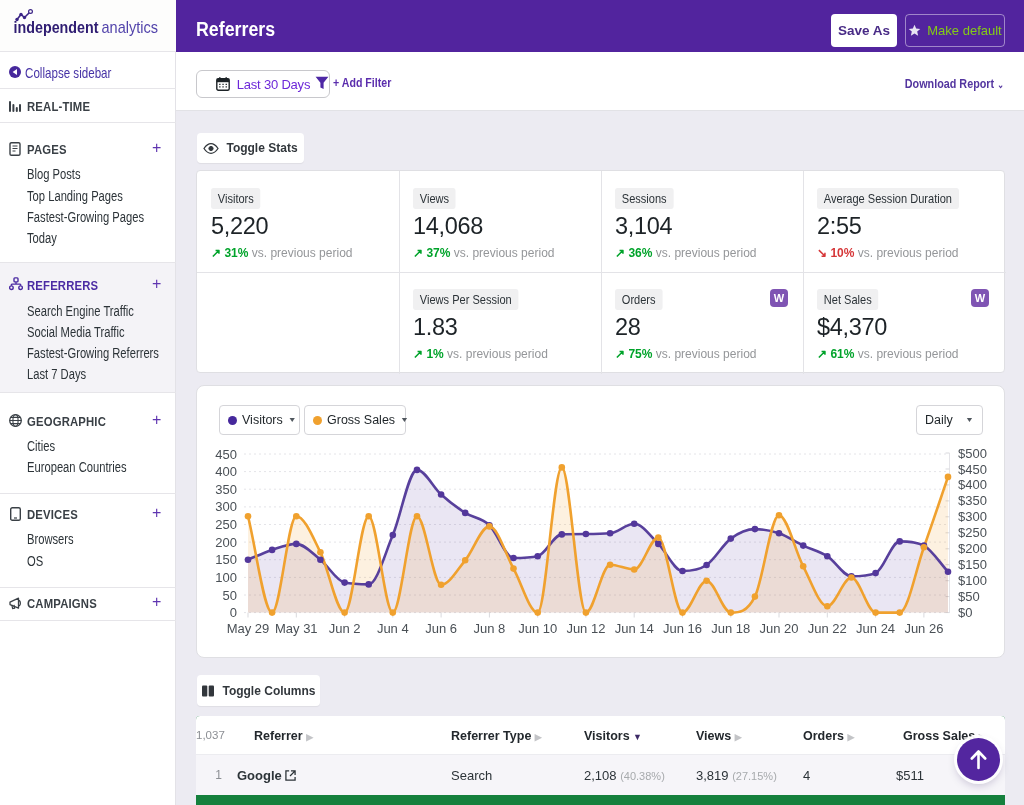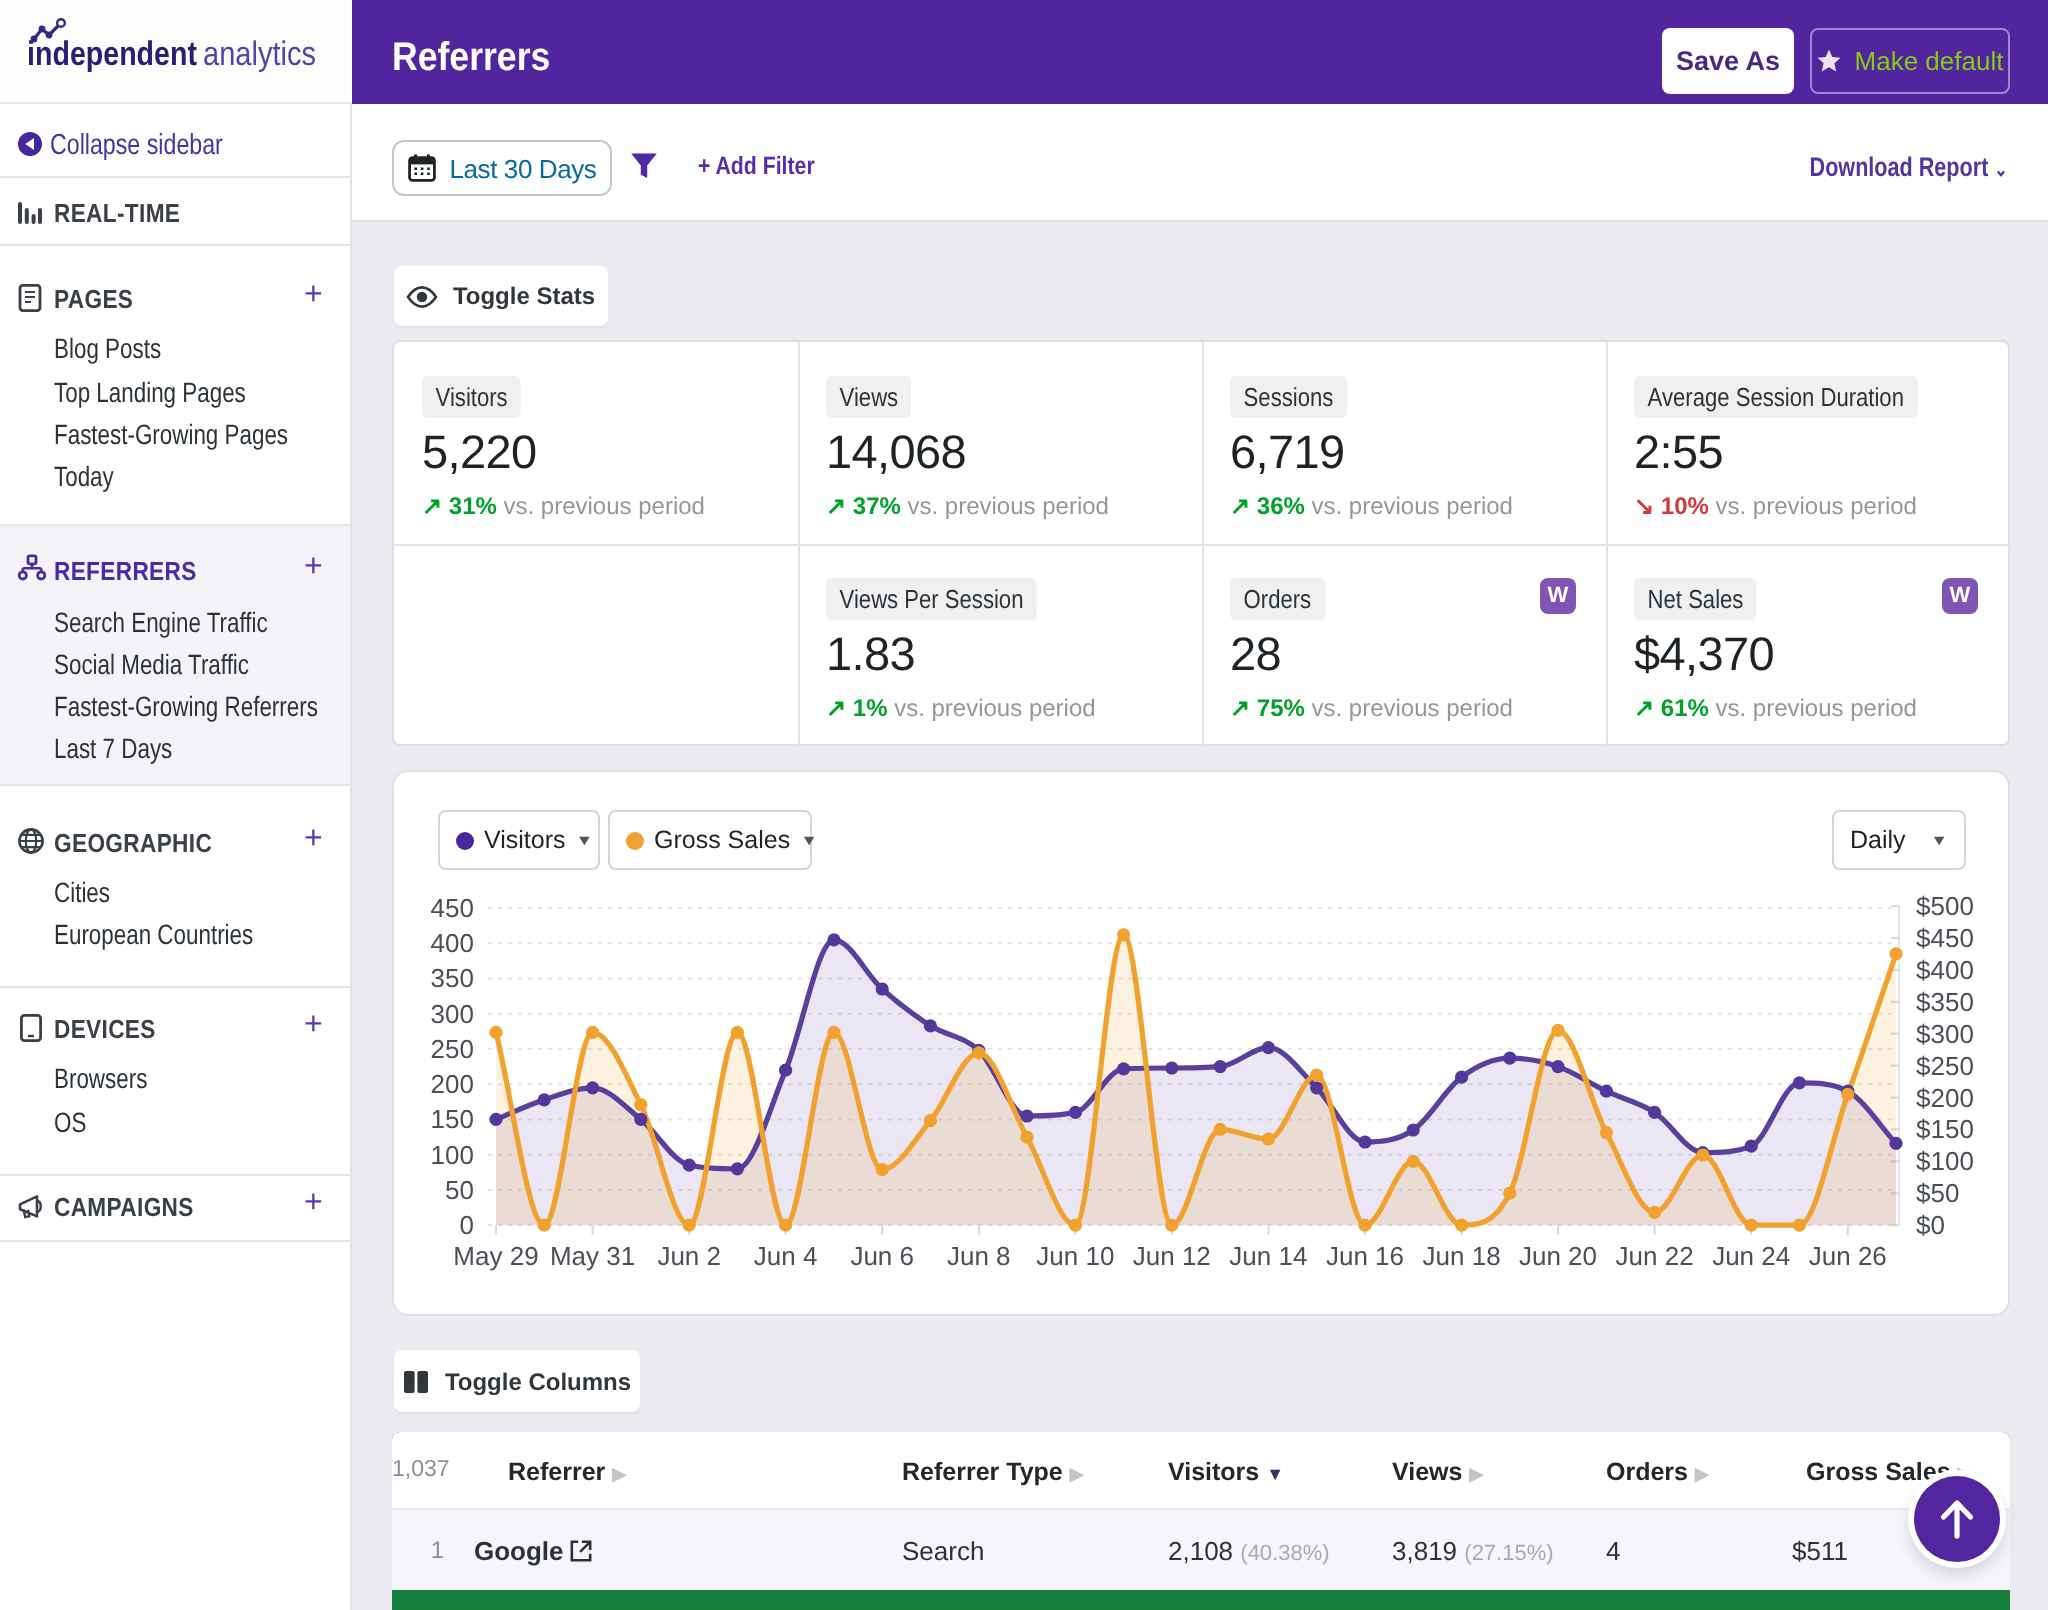--- a/index.html
+++ b/index.html
@@ -16,22 +16,22 @@
 .sb-ico { position:absolute; left:9px; }
 #refactive { position:absolute; left:0; top:263px; width:175px; height:129px; background:#f4f3f7; }
 
 #topbar { position:absolute; left:176px; top:0; width:848px; height:52px; background:#52249e; }
 #topbar h1 { position:absolute; left:20px; top:18px; font-size:20px; font-weight:700; color:#fff; transform:scaleX(.89); transform-origin:left center; }
 .hbtn { position:absolute; top:14px; height:33px; white-space:nowrap; border-radius:4px; font-size:13.5px; font-weight:600; display:flex; align-items:center; justify-content:center; }
 #saveas { left:655px; width:66px; background:#fff; color:#482a86; }
 #makedef { left:729px; width:100px; background:transparent; border:1px solid rgba(255,255,255,.45); color:#84cc16; }
 
 #filterbar { position:absolute; left:176px; top:52px; width:848px; height:59px; background:#fff; border-bottom:1px solid #e2e2e6; }
-#datebtn { position:absolute; left:20px; top:18px; width:110px; height:28px; background:#fff; border:1px solid #c8c8cc; border-radius:6px; font-size:13px; color:#0369a1; display:flex; align-items:center; justify-content:center; gap:7px; letter-spacing:-0.2px; }
-#addfilter { position:absolute; left:139px; top:24px; font-size:12.5px; font-weight:700; color:#5b2dad; display:flex; align-items:center; gap:20px; } #addfilter span { transform:scaleX(.85); transform-origin:left center; }
+#datebtn { position:absolute; left:20px; top:18px; width:134px; height:28px; background:#fff; border:1px solid #c8c8cc; border-radius:6px; font-size:13px; color:#6d28d9; display:flex; align-items:center; justify-content:center; gap:7px; letter-spacing:-0.2px; }
+#addfilter { position:absolute; left:139px; top:24px; font-size:12.5px; font-weight:700; color:#5b2dad; display:flex; align-items:center; gap:4px; } #addfilter span { transform:scaleX(.85); transform-origin:left center; }
 #dlreport { position:absolute; right:20px; top:24px; font-size:13.5px; font-weight:700; color:#53359f; white-space:nowrap; transform:scaleX(.8); transform-origin:right center; }
 
 #content { position:absolute; left:176px; top:111px; width:848px; height:694px; background:#ecebf2; }
 .wbtn { position:absolute; white-space:nowrap; background:#fff; border-radius:4px; box-shadow:0 1px 1px rgba(0,0,0,.06); font-size:12px; font-weight:700; color:#32373c; display:flex; align-items:center; justify-content:center; gap:7px; }
 
 #stats { position:absolute; left:20px; top:59px; width:809px; height:203px; background:#fff; border:1px solid #dfdfe3; border-radius:4px; }
 .stat { position:absolute; width:202px; height:101px; }
 .stat .pill { position:absolute; left:14px; top:17px; height:21px; padding:0 8px; background:#f0f0f1; border-radius:3px; font-size:13px; color:#2c3338; line-height:21px; white-space:nowrap; transform:scaleX(.85); transform-origin:left center; }
 .stat .num { position:absolute; left:14px; top:42px; font-size:23.5px; color:#1d2327; letter-spacing:-.3px; }
 .stat .vs { position:absolute; left:14px; top:75px; font-size:12px; color:#949699; }
@@ -188,21 +188,21 @@
       <div class="num">5,220</div>
       <div class="vs"><b class="g"><span class="arrow">↗</span> 31%</b> vs. previous period</div>
     </div>
     <div class="stat" style="left:202px;top:0">
       <span class="pill">Views</span>
       <div class="num">14,068</div>
       <div class="vs"><b class="g"><span class="arrow">↗</span> 37%</b> vs. previous period</div>
     </div>
     <div class="stat" style="left:404px;top:0">
       <span class="pill">Sessions</span>
-      <div class="num">6,719</div>
+      <div class="num">3,104</div>
       <div class="vs"><b class="g"><span class="arrow">↗</span> 36%</b> vs. previous period</div>
     </div>
     <div class="stat" style="left:606px;top:0">
       <span class="pill">Average Session Duration</span>
       <div class="num">2:55</div>
       <div class="vs"><b class="r"><span class="arrow">↘</span> 10%</b> vs. previous period</div>
     </div>
     <div class="stat" style="left:202px;top:101px">
       <span class="pill">Views Per Session</span>
       <div class="num">1.83</div>

